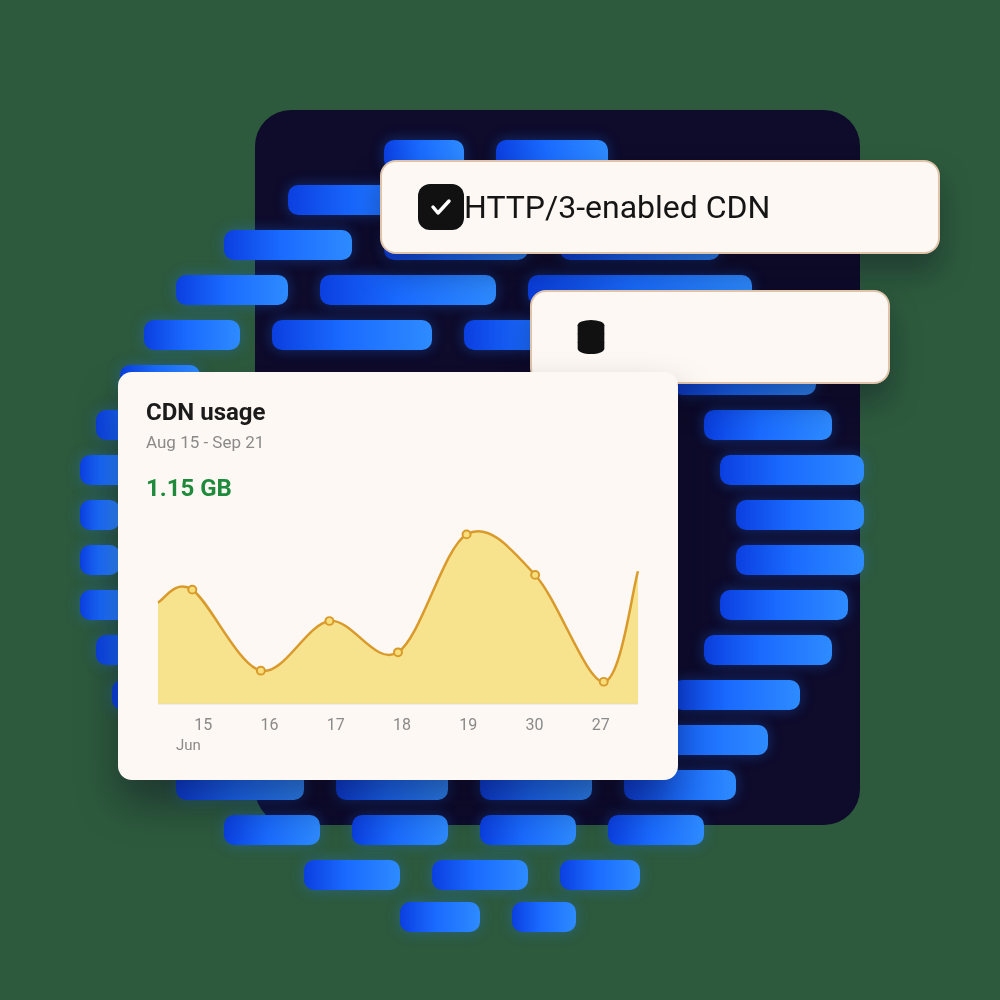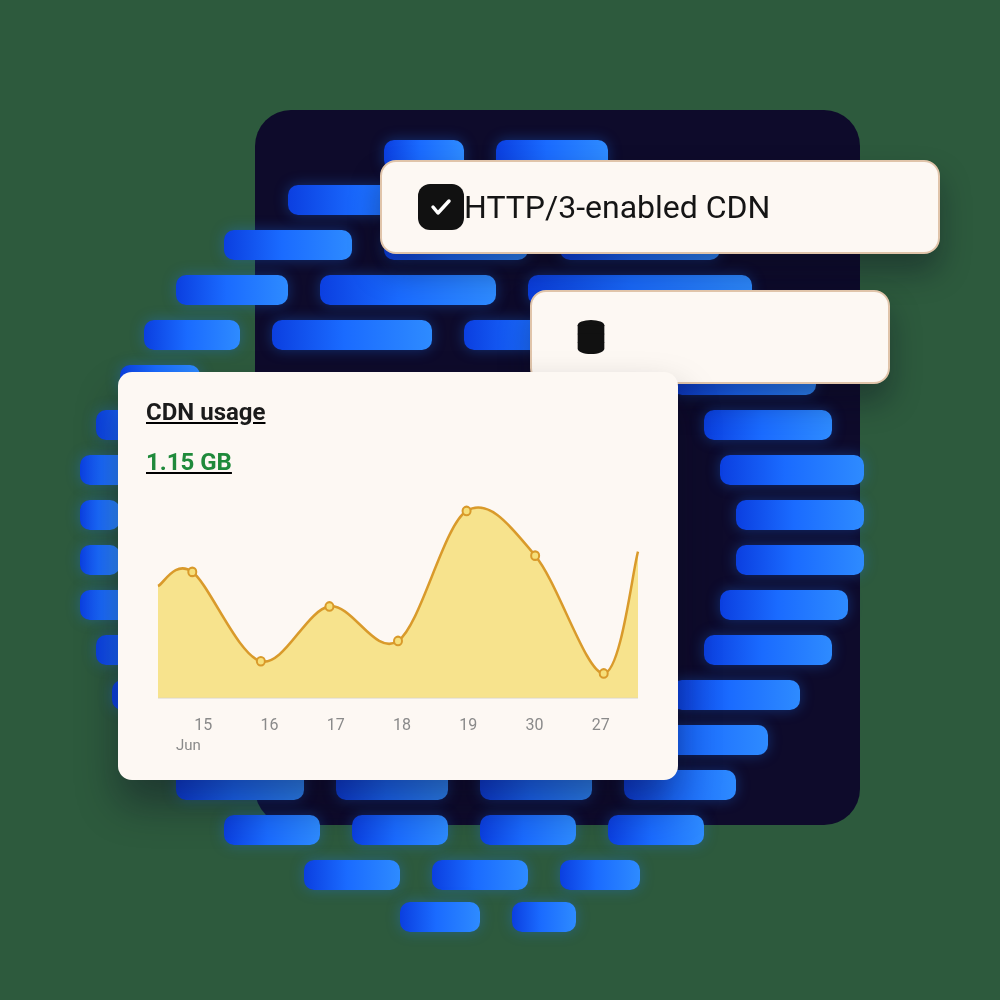--- a/index.html
+++ b/index.html
@@ -80,21 +80,20 @@
     left: 118px;
     top: 372px;
     width: 560px;
     height: 408px;
     background: #fdf8f3;
     border-radius: 14px;
     box-shadow: 0 24px 40px rgba(10,8,30,0.40);
     padding: 26px 28px 18px 28px;
     display: flex;
     flex-direction: column;
-    text-decoration: underline;
   }
   .card-title {
     font-size: 24px;
     font-weight: 700;
     color: #1b1b1b;
   }
   .card-range {
     margin-top: 6px;
     font-size: 17px;
     color: #8a8a8a;
@@ -218,20 +217,21 @@
       <ellipse cx="12" cy="5" rx="8" ry="3.2"></ellipse>
       <path d="M4 5 v5 c0 1.8 3.6 3.2 8 3.2 s8-1.4 8-3.2 V5"></path>
       <path d="M4 10 v5 c0 1.8 3.6 3.2 8 3.2 s8-1.4 8-3.2 V10"></path>
       <path d="M4 15 v4 c0 1.8 3.6 3.2 8 3.2 s8-1.4 8-3.2 V15"></path>
     </svg>
   </span>
 </div>
 
 <div class="card">
   <div class="card-title">CDN usage</div>
+  <div class="card-range">Aug 15 - Sep 21</div>
   <div class="card-metric">1.15 GB</div>
 
   <div class="chart-wrap">
     <svg class="chart-svg" id="chart-svg" viewBox="0 0 504 260" preserveAspectRatio="none">
         <line x1="12" x2="492" y1="200" y2="200" stroke="#d8d3cc" stroke-width="1"></line>
         <path d="M 12,95.49999999999999 C 17.714285714285715,93.28333333333332 29.142857142857142,70.48333333333333 46.285714285714285,82.2 C 63.42857142857143,93.91666666666667 91.99999999999999,160.41666666666669 114.85714285714285,165.8 C 137.71428571428572,171.18333333333334 160.57142857142858,117.66666666666667 183.42857142857144,114.5 C 206.2857142857143,111.33333333333333 229.14285714285714,161.68333333333334 252,146.8 C 274.8571428571429,131.91666666666669 297.7142857142858,38.49999999999999 320.5714285714286,25.19999999999999 C 343.42857142857144,11.899999999999986 366.2857142857143,41.66666666666667 389.1428571428571,67 C 411.99999999999994,92.33333333333333 440.57142857142856,177.83333333333331 457.7142857142857,177.2 C 474.8571428571429,176.56666666666666 486.2857142857143,82.20000000000002 492,63.20000000000002 L 492,200 L 12,200 Z" fill="#f6df7a" fill-opacity="0.85"></path>
         <path d="M 12,95.49999999999999 C 17.714285714285715,93.28333333333332 29.142857142857142,70.48333333333333 46.285714285714285,82.2 C 63.42857142857143,93.91666666666667 91.99999999999999,160.41666666666669 114.85714285714285,165.8 C 137.71428571428572,171.18333333333334 160.57142857142858,117.66666666666667 183.42857142857144,114.5 C 206.2857142857143,111.33333333333333 229.14285714285714,161.68333333333334 252,146.8 C 274.8571428571429,131.91666666666669 297.7142857142858,38.49999999999999 320.5714285714286,25.19999999999999 C 343.42857142857144,11.899999999999986 366.2857142857143,41.66666666666667 389.1428571428571,67 C 411.99999999999994,92.33333333333333 440.57142857142856,177.83333333333331 457.7142857142857,177.2 C 474.8571428571429,176.56666666666666 486.2857142857143,82.20000000000002 492,63.20000000000002" fill="none" stroke="#d99a2b" stroke-width="2.5"></path>
         <circle cx="46.285714285714285" cy="82.2" r="4" fill="#f6df7a" stroke="#d99a2b" stroke-width="2"></circle>
         <circle cx="114.85714285714285" cy="165.8" r="4" fill="#f6df7a" stroke="#d99a2b" stroke-width="2"></circle>
         <circle cx="183.42857142857144" cy="114.5" r="4" fill="#f6df7a" stroke="#d99a2b" stroke-width="2"></circle>

